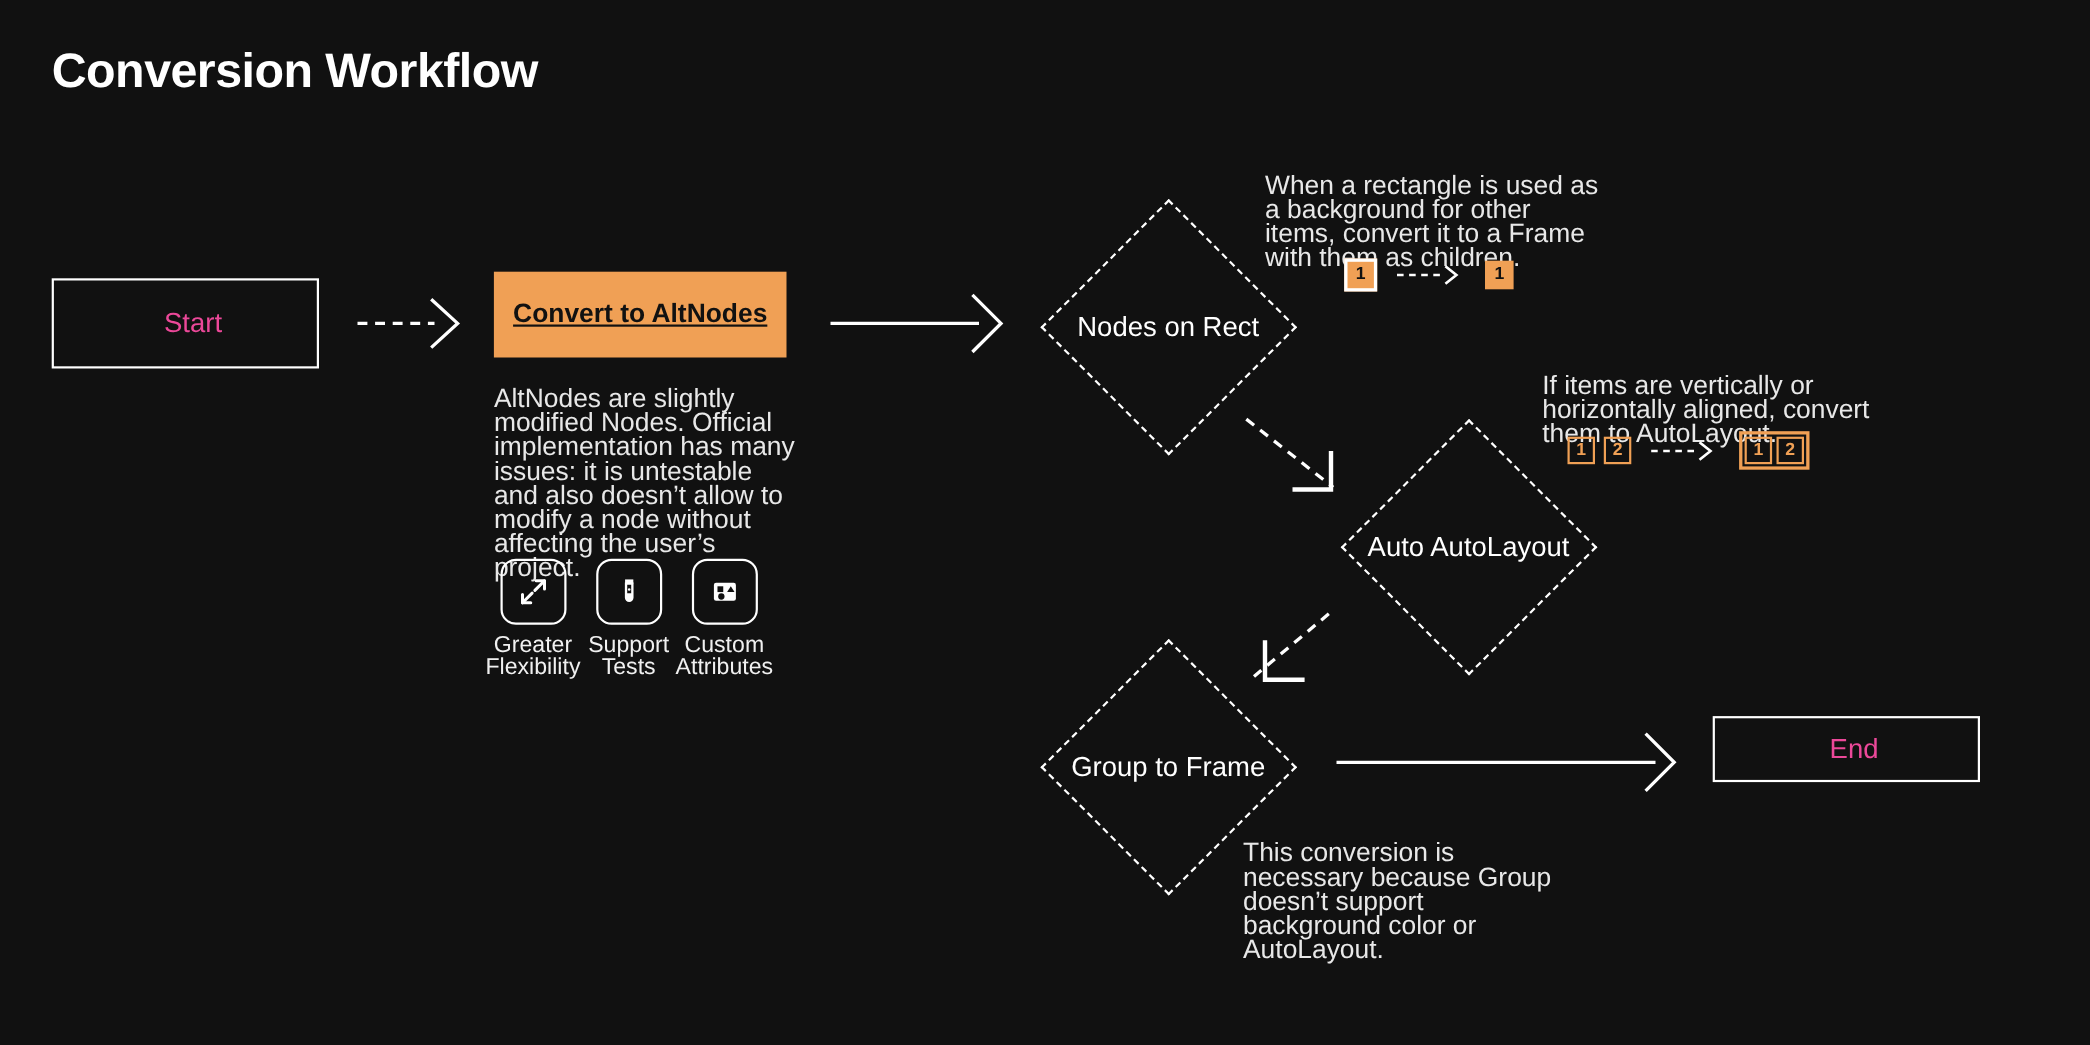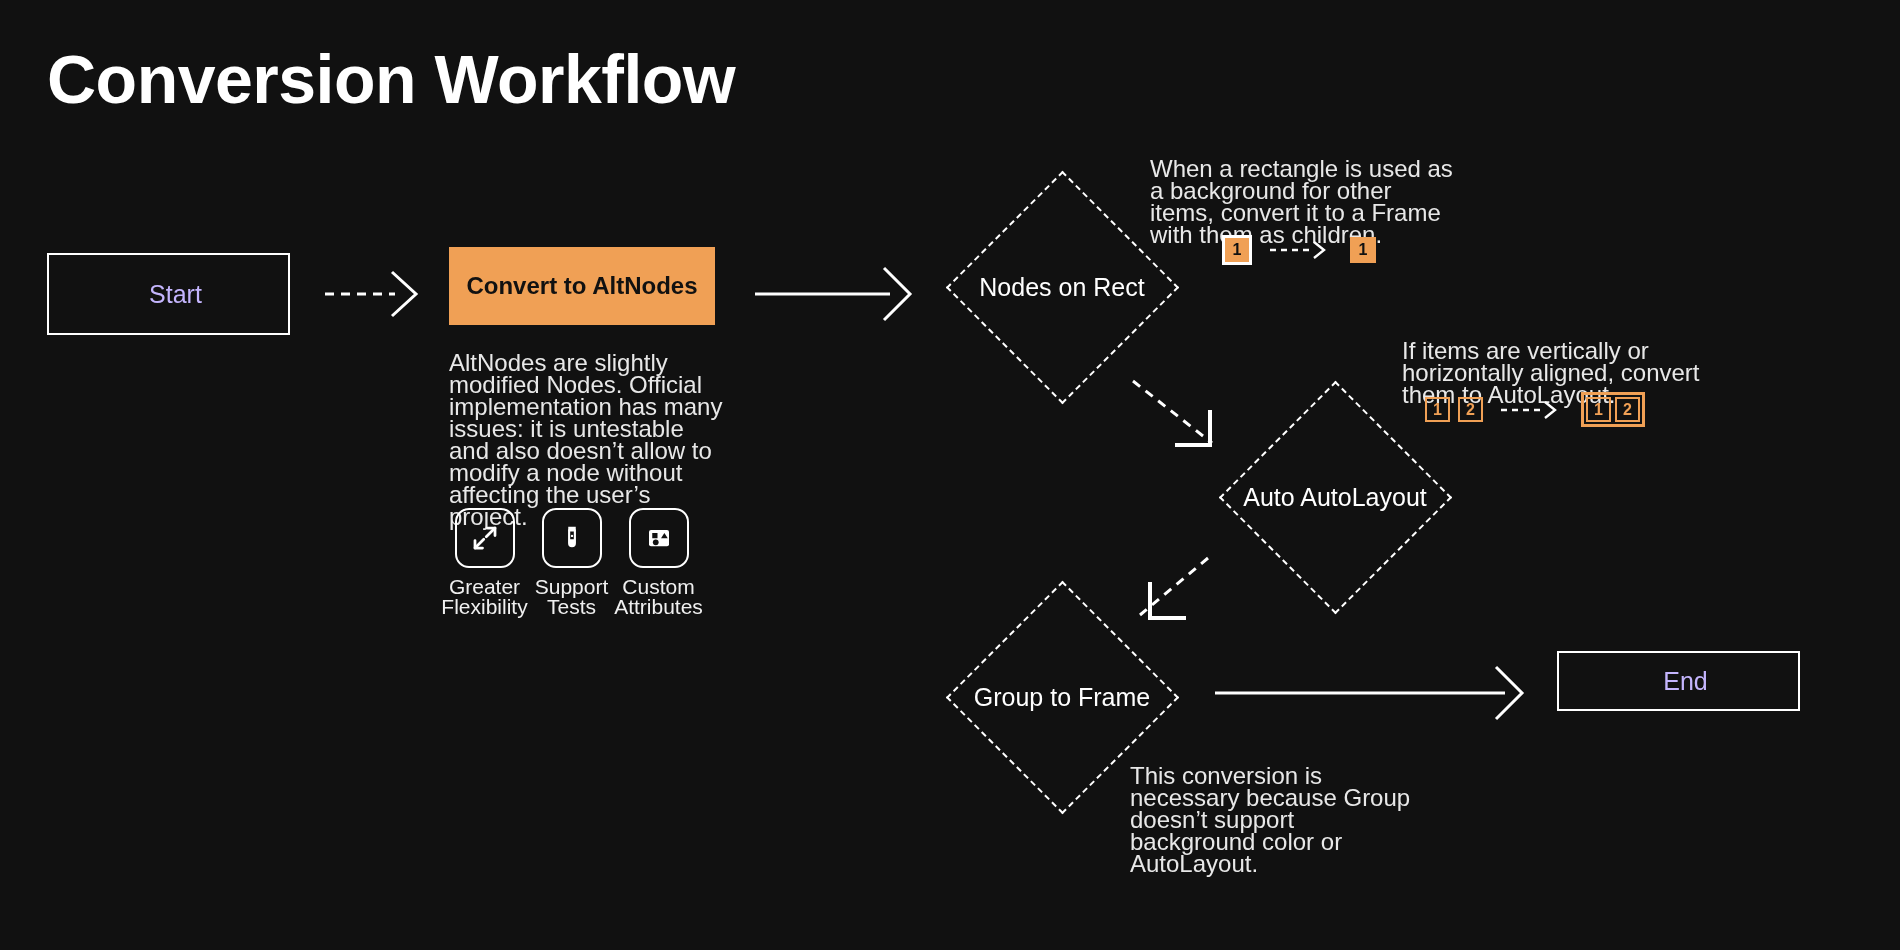--- a/index.html
+++ b/index.html
@@ -15,55 +15,55 @@
     overflow: hidden;
     font-family: "Liberation Sans", sans-serif;
     color: #ffffff;
   }
 
   
   .page-title {
     position: absolute;
     left: 47px;
     top: 40px;
-    font-size: 68px;
+    font-size: 44px;
     font-weight: bold;
     letter-spacing: -0.5px;
     color: #ffffff;
     white-space: nowrap;
     text-align: right;
   }
 
   
   .rect-node {
     position: absolute;
     box-sizing: border-box;
     border: 2px solid #ffffff;
     background: #111111;
     display: flex;
     align-items: center;
     justify-content: center;
     font-size: 25px;
-    color: #c4b5fd;
+    color: #ec4899;
     padding-left: 14px;
   }
   #node-start { left: 47px;  top: 253px; width: 243px; height: 82px; }
   #node-end   { left: 1557px; top: 651px; width: 243px; height: 60px; }
 
   .orange-node {
     position: absolute;
     box-sizing: border-box;
     background: var(--accent, #F0A055);
     display: flex;
     align-items: center;
     justify-content: center;
     font-size: 24px;
     font-weight: bold;
     color: #111111;
-    left: 449px; top: 247px; width: 266px; height: 78px;
+    left: 449px; top: 247px; width: 266px; height: 78px; text-decoration: underline;
   }
 
   
   .diamond-wrap {
     position: absolute;
     display: flex;
     align-items: center;
     justify-content: center;
   }
   .diamond-shape {
@@ -80,21 +80,21 @@
     background: transparent;
   }
   .diamond-label {
     position: relative;
     z-index: 2;
     font-size: 25px;
     color: #ffffff;
     white-space: nowrap;
     text-align: center;
   }
-  #node-nodes-on-rect { left: 945px;  top: 170px; width: 234px; height: 234px; }
+  #node-nodes-on-rect { left: 945px;  top: 180px; width: 234px; height: 234px; }
   #node-auto-autolayout { left: 1218px; top: 380px; width: 234px; height: 234px; }
   #node-group-to-frame { left: 945px;  top: 580px; width: 234px; height: 234px; }
 
   
   #arrow-layer {
     position: absolute;
     left: 0; top: 0;
     width: 1900px; height: 950px;
     pointer-events: none;
   }

